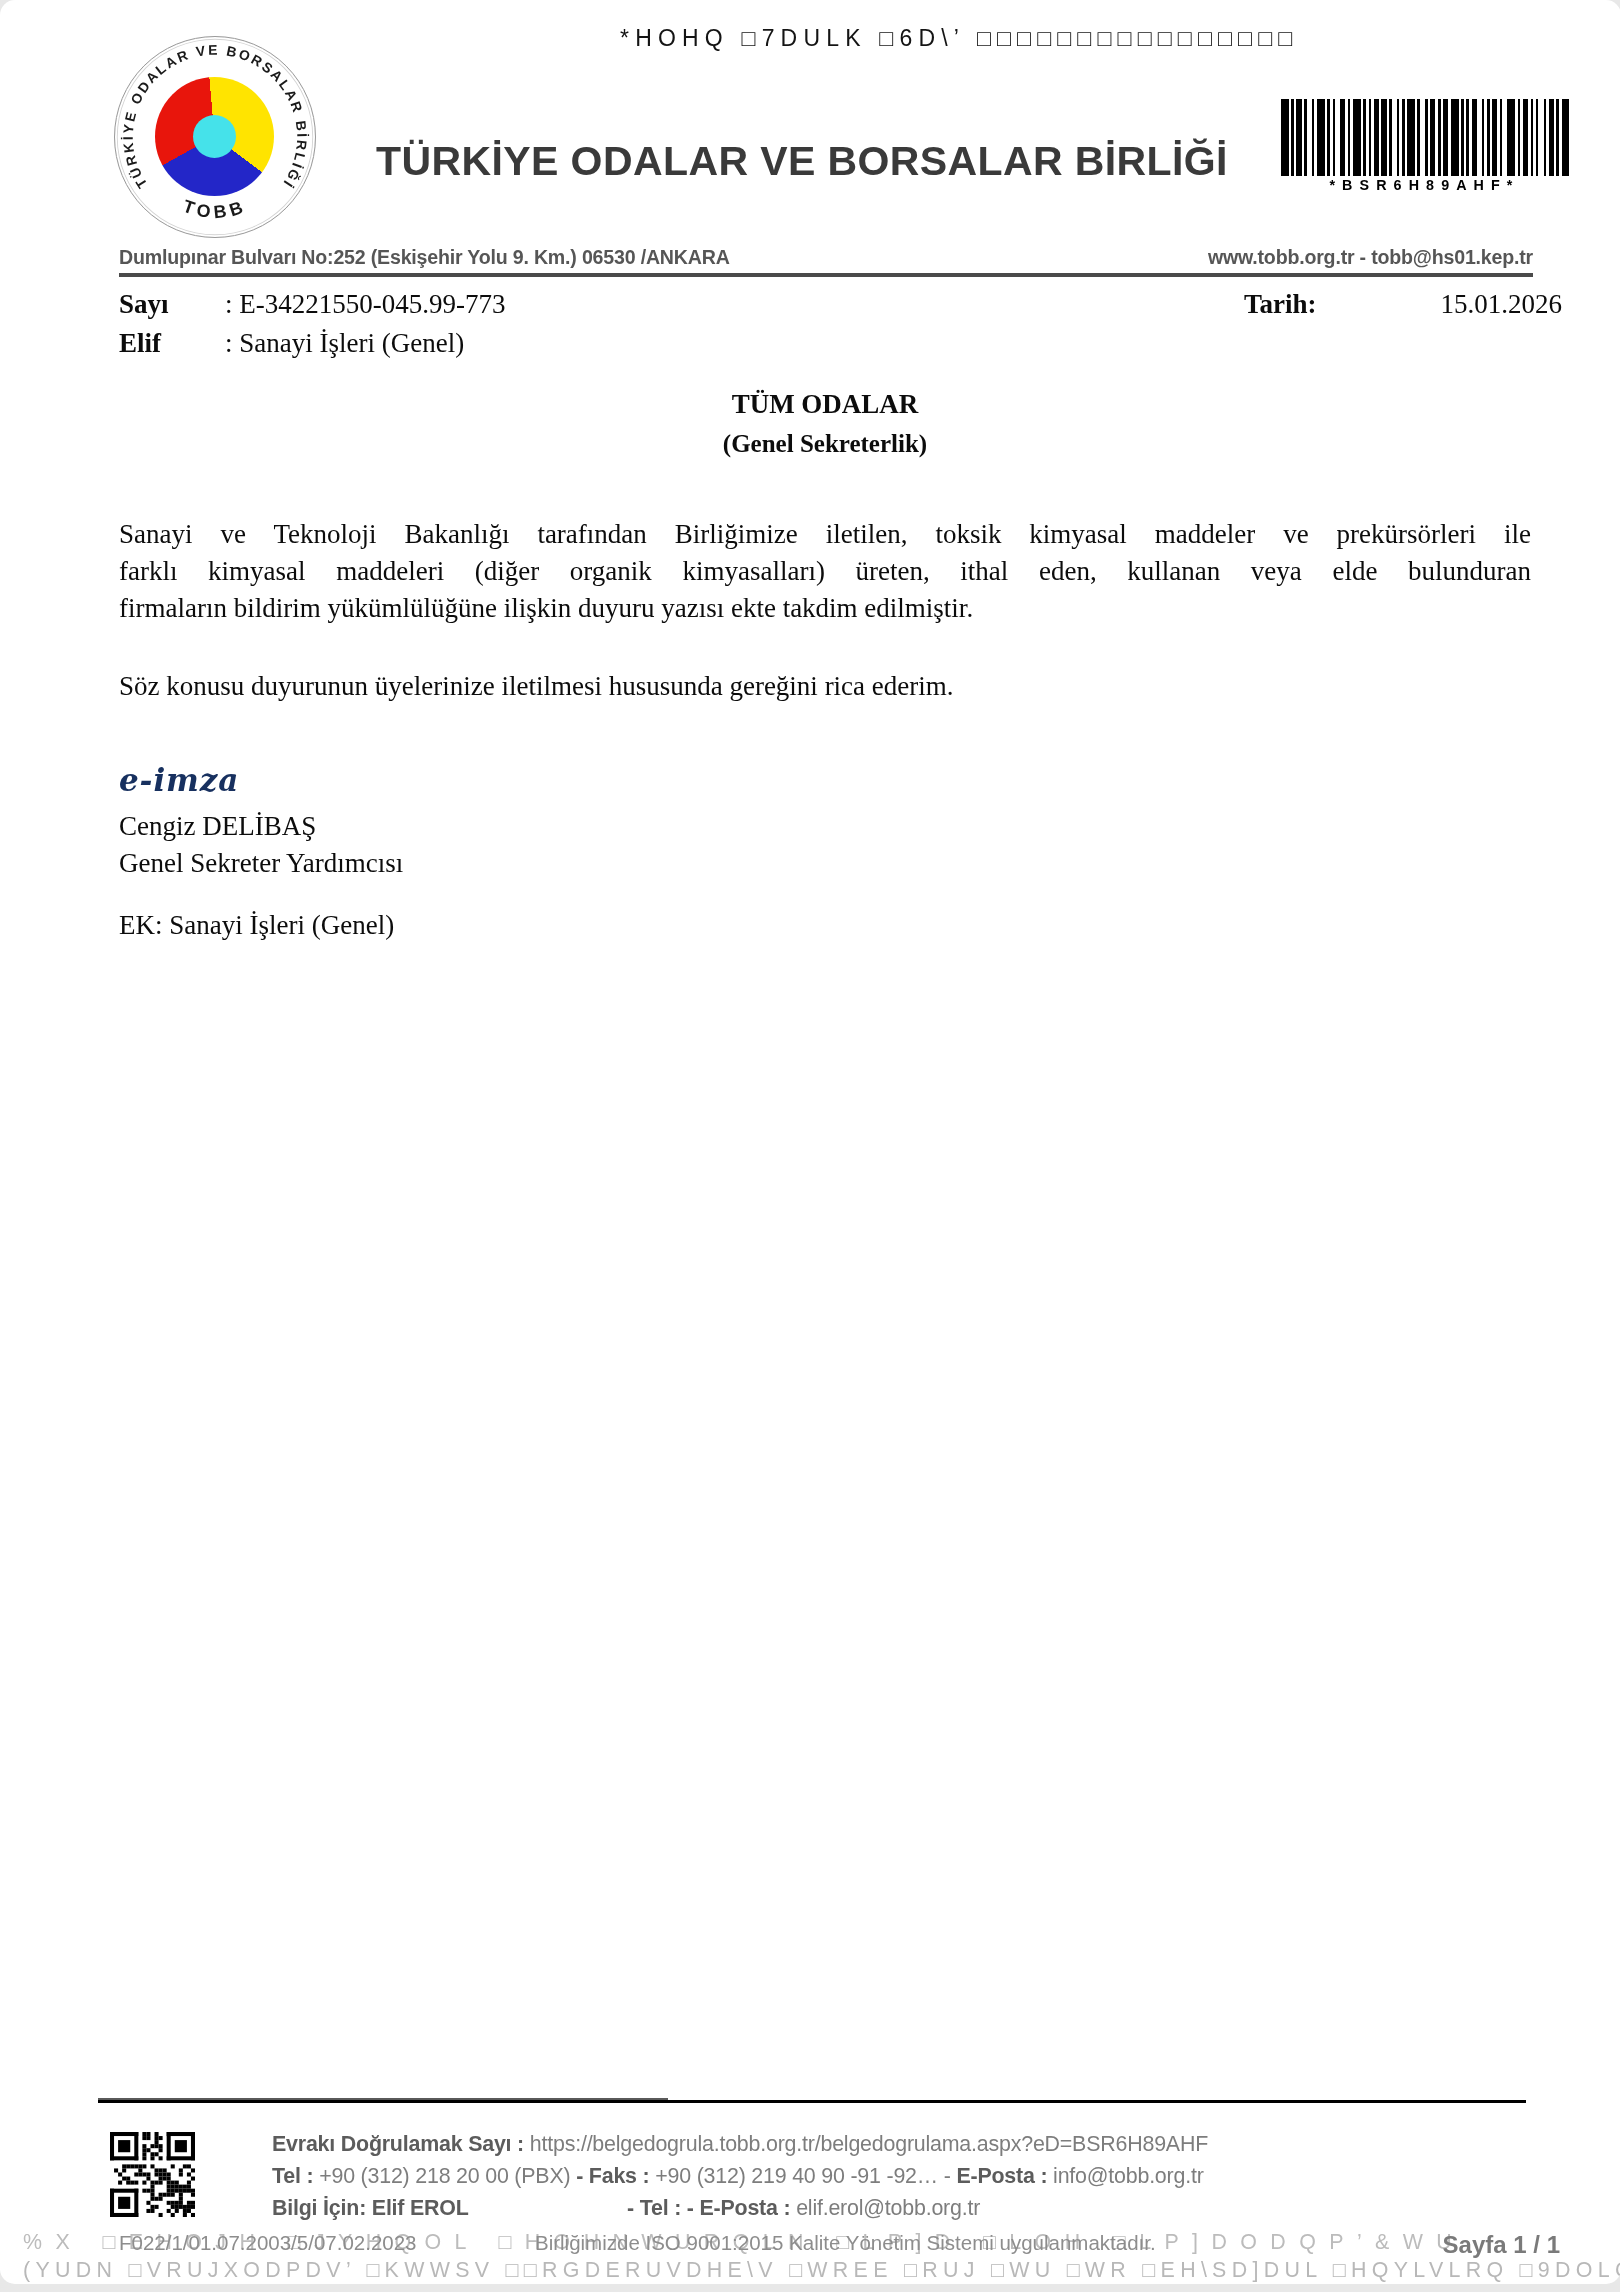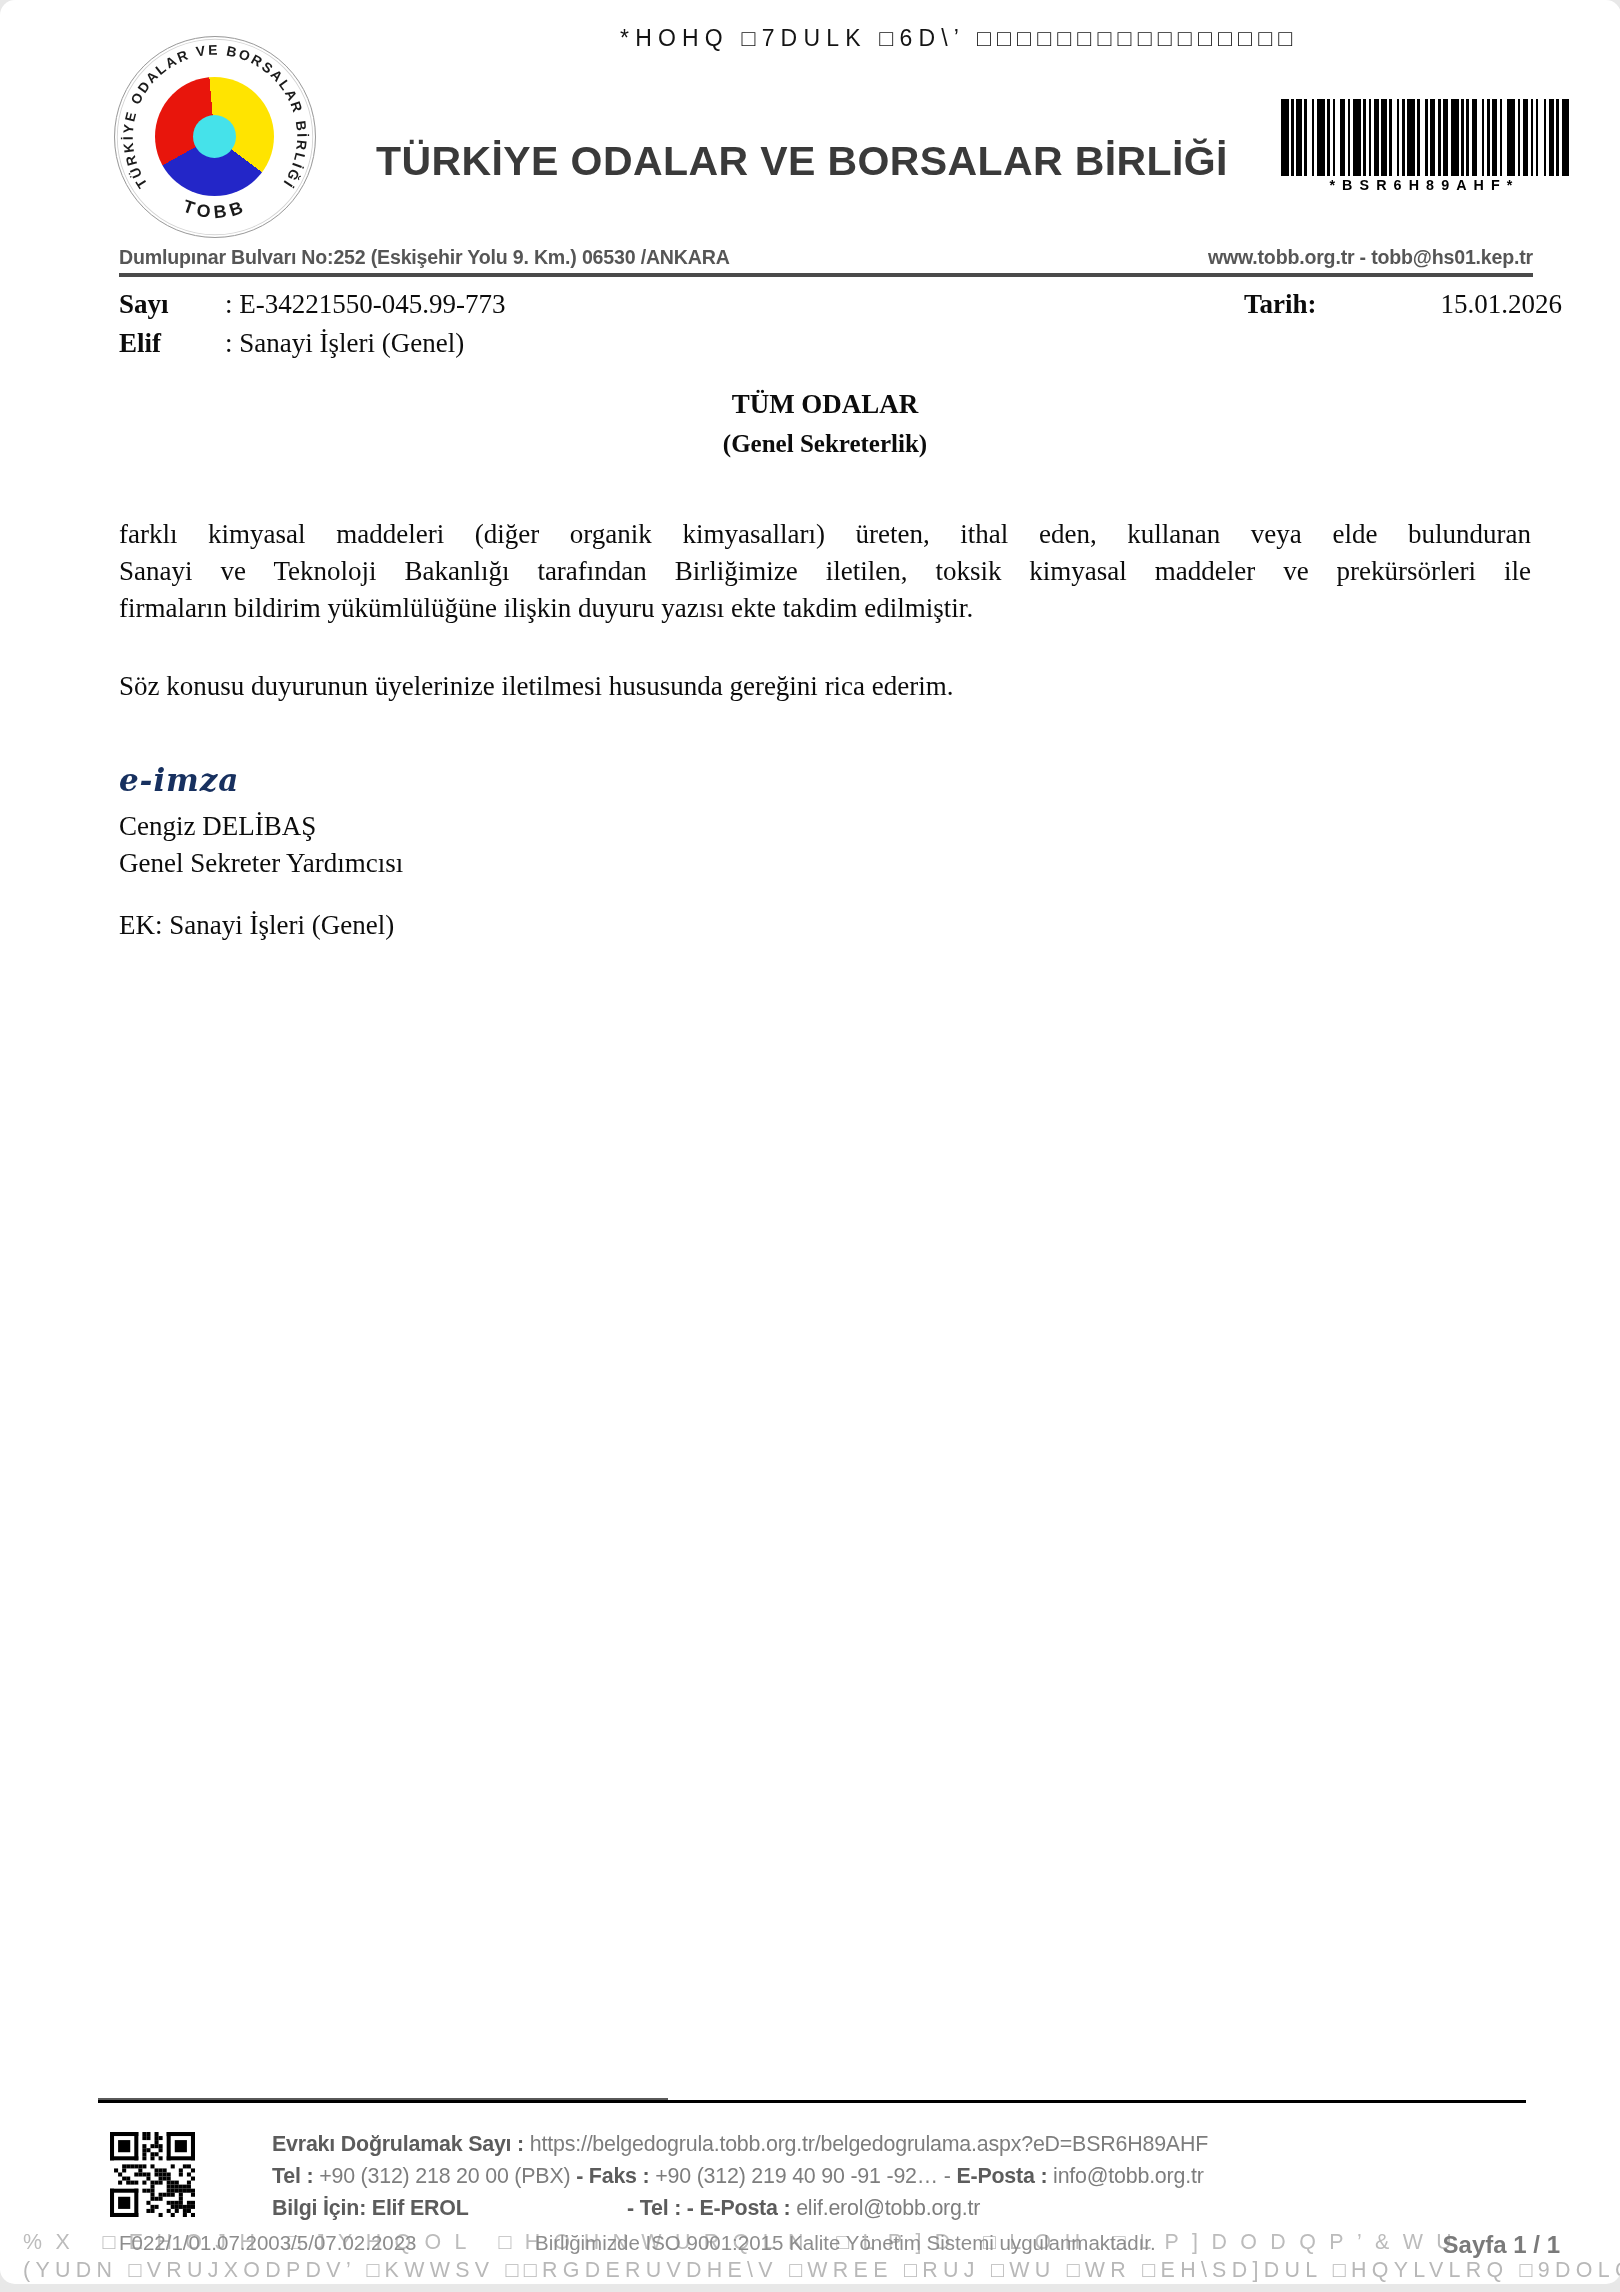--- a/index.html
+++ b/index.html
@@ -110,22 +110,22 @@
       <span class="lbl">Elif</span>
       <span class="val">: Sanayi İşleri (Genel)</span>
     </div>
 
     <div class="recipient">
       <div>TÜM ODALAR</div>
       <div class="r2">(Genel Sekreterlik)</div>
     </div>
 
     <div class="para1">
+      <span class="jline">Sanayi ve Teknoloji Bakanlığı tarafından Birliğimize iletilen, toksik kimyasal maddeler ve prekürsörleri ile</span>
       <span class="jline">farklı kimyasal maddeleri (diğer organik kimyasalları) üreten, ithal eden, kullanan veya elde bulunduran</span>
-      <span class="jline">Sanayi ve Teknoloji Bakanlığı tarafından Birliğimize iletilen, toksik kimyasal maddeler ve prekürsörleri ile</span>
       <span class="jlast">firmaların bildirim yükümlülüğüne ilişkin duyuru yazısı ekte takdim edilmiştir.</span>
     </div>
 
     <div class="para2">Söz konusu duyurunun üyelerinize iletilmesi hususunda gereğini rica ederim.</div>
 
     <div class="esign" style="color: rgb(23, 48, 95);">e-imza</div>
     <div class="signer">Cengiz DELİBAŞ</div>
     <div>Genel Sekreter Yardımcısı</div>
 
     <div class="attachment">EK: Sanayi İşleri (Genel)</div>

